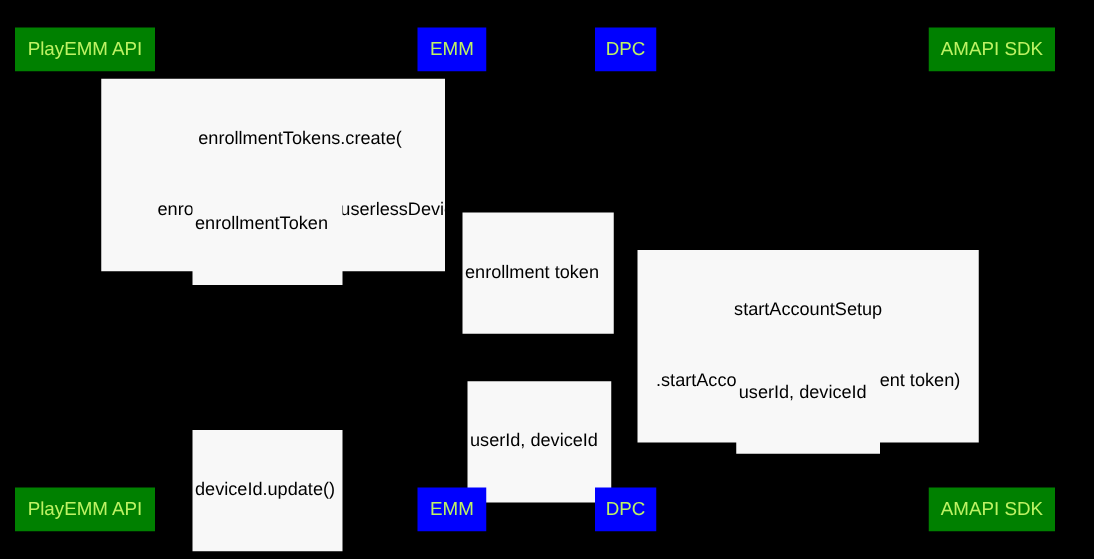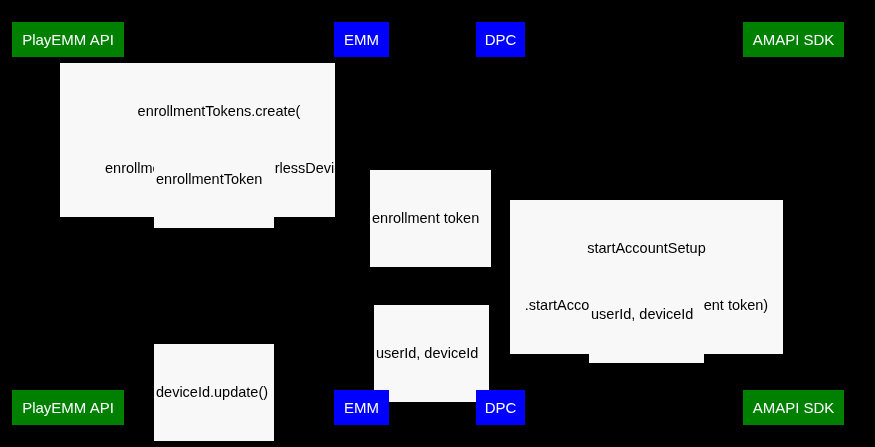--- a/index.html
+++ b/index.html
@@ -18,21 +18,21 @@
     background: #000000;
     overflow: hidden;
   }
   
   .participant {
     position: absolute;
     box-sizing: border-box;
     display: flex;
     align-items: center;
     justify-content: center;
-    color: #ffffff;
+    color: #bef264;
     font-size: 15px;
     line-height: 1;
     letter-spacing: 0px;
     white-space: nowrap;
     height: 35px;
   }
   .participant.green { background: #008000; }
   .participant.blue  { background: #0000ff; text-align: center; }
 
   
@@ -87,21 +87,21 @@
   </div>
 
   <div class="arrow" style="left:67px;  top:104px; width:294px;"></div>
   <div class="arrow" style="left:67px;  top:155px; width:294px;"></div>
   <div class="arrow" style="left:361px; top:194px; width:139px;"></div>
   <div class="arrow" style="left:500px; top:241px; width:293px;"></div>
   <div class="arrow" style="left:500px; top:290px; width:293px;"></div>
   <div class="arrow" style="left:361px; top:329px; width:139px;"></div>
   <div class="arrow" style="left:67px;  top:368px; width:294px;"></div>
 
-  <div class="msg" style="left:60px; top:63px; width:275px;padding-left:45px;">
+  <div class="msg" style="left:81px; top:63px; width:275px;padding-left:45px;">
     <div>enrollmentTokens.create(</div>
     <div>enrollmentTokenType=userlessDevice)</div>
   </div>
 
   <div class="msg left" style="left:370px; top:170px; width:121px;">
     <div>enrollment token</div>
   </div>
 
   <div class="msg left" style="left:154px; top:131px; width:120px;">
     <div>enrollmentToken</div>

